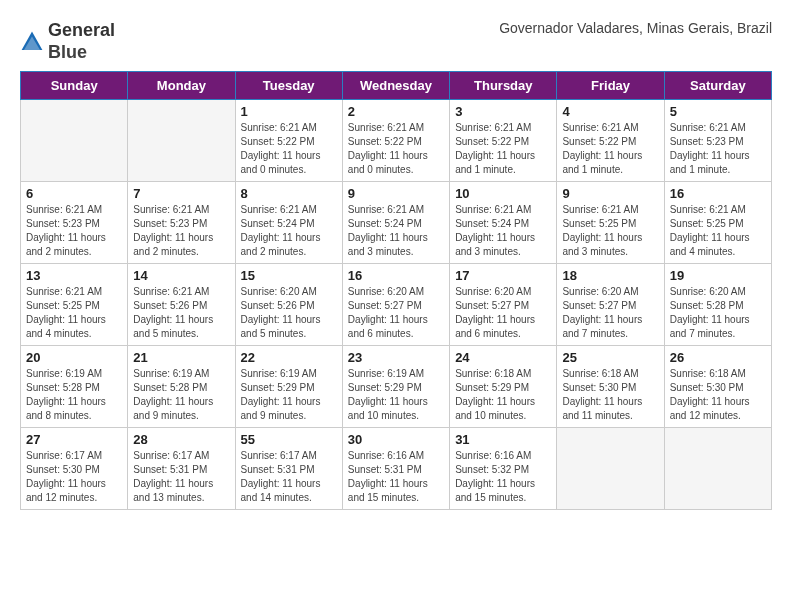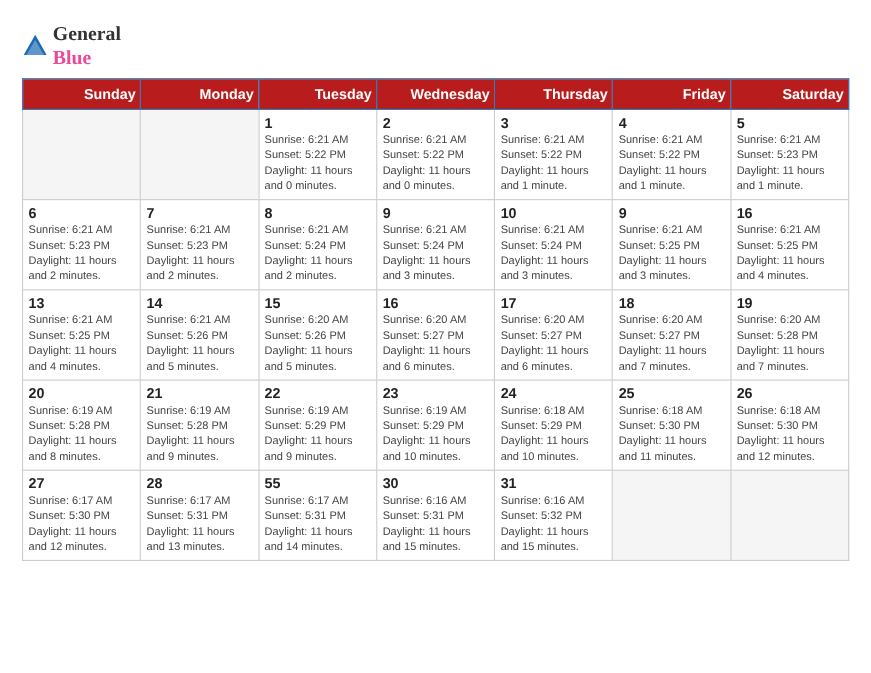--- a/index.html
+++ b/index.html
@@ -8,34 +8,33 @@
       background: #fff;
       width: 792px;
       min-height: 612px;
       padding: 20px;
     }
     .header {
       display: flex;
       justify-content: space-between;
       align-items: flex-start;
       margin-bottom: 4px;
-      font-family: Liberation Serif, serif;
     }
     .logo {
       display: flex;
       align-items: center;
       gap: 4px;
     }
     .logo-text {
       font-size: 18px;
       font-weight: bold;
       line-height: 1.2;
     }
     .logo-general { color: #333; }
-    .logo-blue { color: #ec4899; }
+    .logo-blue { color: #404040; }
     .logo-icon {
       width: 24px;
       height: 24px;
     }
     .title-block {
       text-align: right;
     }
     .month-title {
       font-size: 36px;
       font-weight: bold;
@@ -45,26 +44,26 @@
     .location {
       font-size: 14px;
       color: #444;
     }
     .calendar {
       width: 100%;
       border-collapse: collapse;
       margin-top: 8px;
     }
     .calendar th {
-      background: #b91c1c;
+      background: #701a75;
       color: #fff;
       font-size: 13px;
       font-weight: bold;
       padding: 6px 4px;
-      text-align: right;
+      text-align: center;
       border: 1px solid #2a7fc1;
     }
     .calendar td {
       vertical-align: top;
       border: 1px solid #ccc;
       padding: 4px 5px;
       width: calc(100% / 7);
       min-height: 80px;
       font-size: 10.5px;
       color: #333;
@@ -97,20 +96,21 @@
     <svg class="logo-icon" viewBox="0 0 30 30" xmlns="http://www.w3.org/2000/svg">
       <polygon points="15,2 28,25 2,25" fill="#1a6bb5"></polygon>
       <polygon points="15,8 25,25 5,25" fill="#fff" opacity="0.3"></polygon>
     </svg>
     <div class="logo-text">
       <span class="logo-general">General</span><br>
       <span class="logo-blue">Blue</span>
     </div>
   </div>
   <div class="title-block">
+    <div class="location">Governador Valadares, Minas Gerais, Brazil</div>
   </div>
 </div>
 
 <table class="calendar">
   <thead>
     <tr>
     <th>Sunday</th>
         <th>Monday</th>
         <th>Tuesday</th>
         <th>Wednesday</th>

